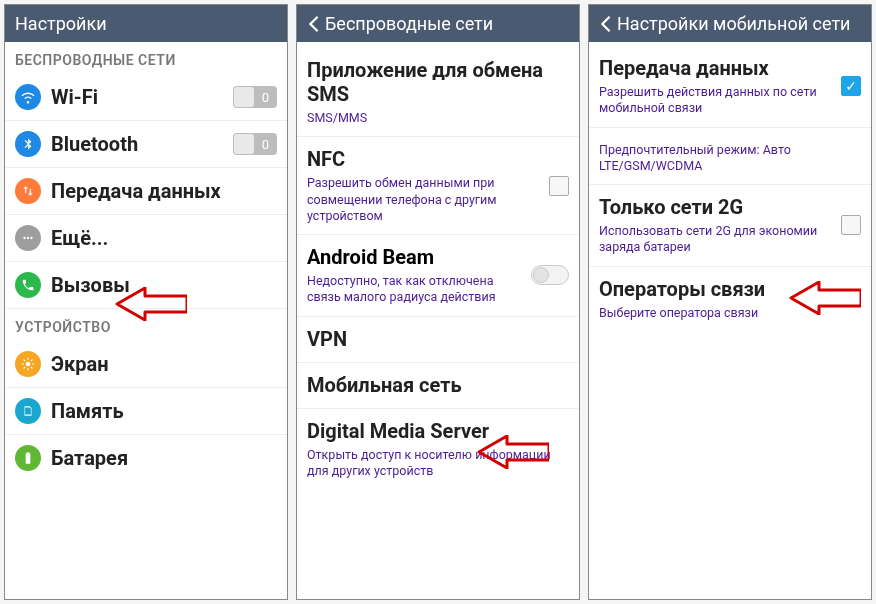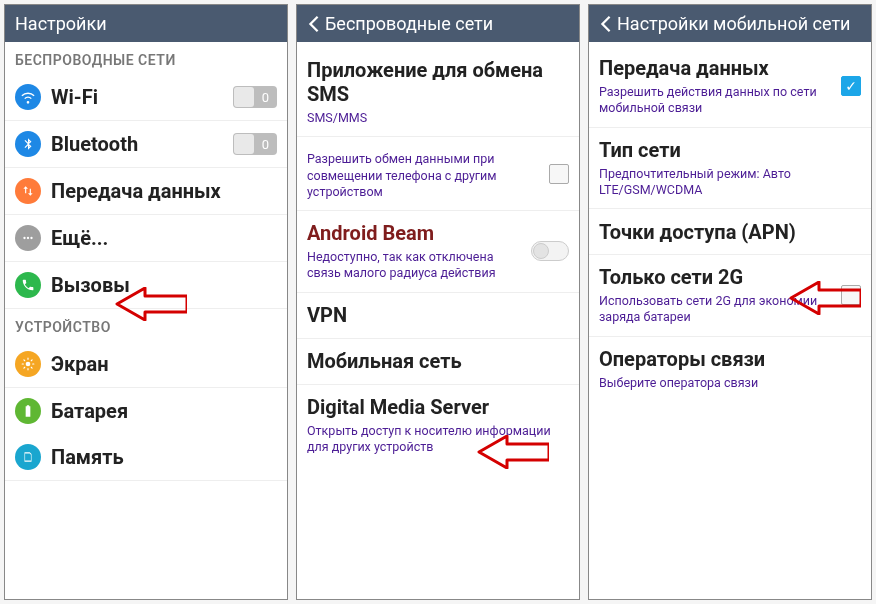--- a/index.html
+++ b/index.html
@@ -59,21 +59,21 @@
     border-radius: 50%;
     display: flex;
     align-items: center;
     justify-content: center;
     flex-shrink: 0;
     color: #fff;
     font-size: 14px;
   }
   .row .label-stack { flex: 1; min-width: 0; }
   .row .primary { font-size: 20px; color: #222; font-weight: bold; }
-  .row .primary.disabled { color: #7f1d1d; }
+  .row .primary.disabled { color: #000000; }
   .row .secondary { font-size: 12.5px; color: #4c1d95; line-height: 1.3; margin-top:4px; }
   .toggle-pill {
     width: 44px;
     height: 22px;
     border-radius: 4px;
     background: #bdbdbd;
     position: relative;
     display: flex;
     align-items: center;
     justify-content: flex-start;
@@ -191,39 +191,39 @@
         <svg viewBox="0 0 24 24" width="14" height="14" fill="#fff">
             <circle cx="12" cy="12" r="4"></circle>
             <path d="M12 2v2m0 16v2M2 12h2m16 0h2M5 5l1.4 1.4M17.6 17.6L19 19M5 19l1.4-1.4M17.6 6.4L19 5" stroke="#fff" stroke-width="2" stroke-linecap="round"></path>
           </svg>
       </span>
       <div class="label-stack">
           <div class="primary">Экран</div>
         </div>
     </div>
 
+    <div class="row">
+      <span class="icon" style="background:#1aa6cf;">
+        <svg viewBox="0 0 24 24" width="14" height="14" fill="#fff">
+            <path d="M6 4h9l3 3v13H6V4zm1 2v12h10V8l-2-2H7z"></path>
+          </svg>
+      </span>
+      <div class="label-stack">
+          <div class="primary">Память</div>
+        </div>
+    </div>
+
     <div class="row noborder">
       <span class="icon" style="background:#5fb733;">
         <svg viewBox="0 0 24 24" width="14" height="14" fill="#fff">
             <path d="M8 4h2V2h4v2h2v18H8V4z"></path>
           </svg>
       </span>
       <div class="label-stack">
           <div class="primary">Батарея</div>
-        </div>
-    </div>
-
-    <div class="row">
-      <span class="icon" style="background:#1aa6cf;">
-        <svg viewBox="0 0 24 24" width="14" height="14" fill="#fff">
-            <path d="M6 4h9l3 3v13H6V4zm1 2v12h10V8l-2-2H7z"></path>
-          </svg>
-      </span>
-      <div class="label-stack">
-          <div class="primary">Память</div>
         </div>
     </div>
   </div>
 
   <div class="arrow" style="top:282px; left:110px;">
     <svg viewBox="0 0 72 34">
         <path d="M72 9 H30 V1 L2 17 L30 33 V25 H72 Z" fill="none" stroke="#d40000" stroke-width="3" stroke-linejoin="round"></path>
       </svg>
   </div>
 </div>
@@ -241,20 +241,21 @@
 
     <div class="row" style="padding-top:16px;">
       <div class="label-stack">
         <div class="primary">Приложение для обмена SMS</div>
         <div class="secondary">SMS/MMS</div>
       </div>
     </div>
 
     <div class="row">
       <div class="label-stack">
+        <div class="primary">NFC</div>
         <div class="secondary">Разрешить обмен данными при совмещении телефона с другим устройством</div>
       </div>
       <div class="checkbox"></div>
     </div>
 
     <div class="row">
       <div class="label-stack">
         <div class="primary disabled">Android Beam</div>
         <div class="secondary">Недоступно, так как отключена связь малого радиуса действия</div>
       </div>
@@ -306,30 +307,24 @@
         <div class="secondary">Разрешить действия данных по сети мобильной связи</div>
       </div>
       <div class="checkbox checked">
         <span style="font-size:14px;">✓</span>
       </div>
     </div>
 
 
     <div class="row">
       <div class="label-stack">
-        <div class="primary">Тип сети</div>
         <div class="secondary">Предпочтительный режим: Авто LTE/GSM/WCDMA</div>
       </div>
     </div>
 
-    <div class="row">
-      <div class="label-stack">
-          <div class="primary">Точки доступа (APN)</div>
-        </div>
-    </div>
 
     <div class="row">
       <div class="label-stack">
         <div class="primary">Только сети 2G</div>
         <div class="secondary">Использовать сети 2G для экономии заряда батареи</div>
       </div>
       <div class="checkbox"></div>
     </div>
 
     <div class="row noborder">

